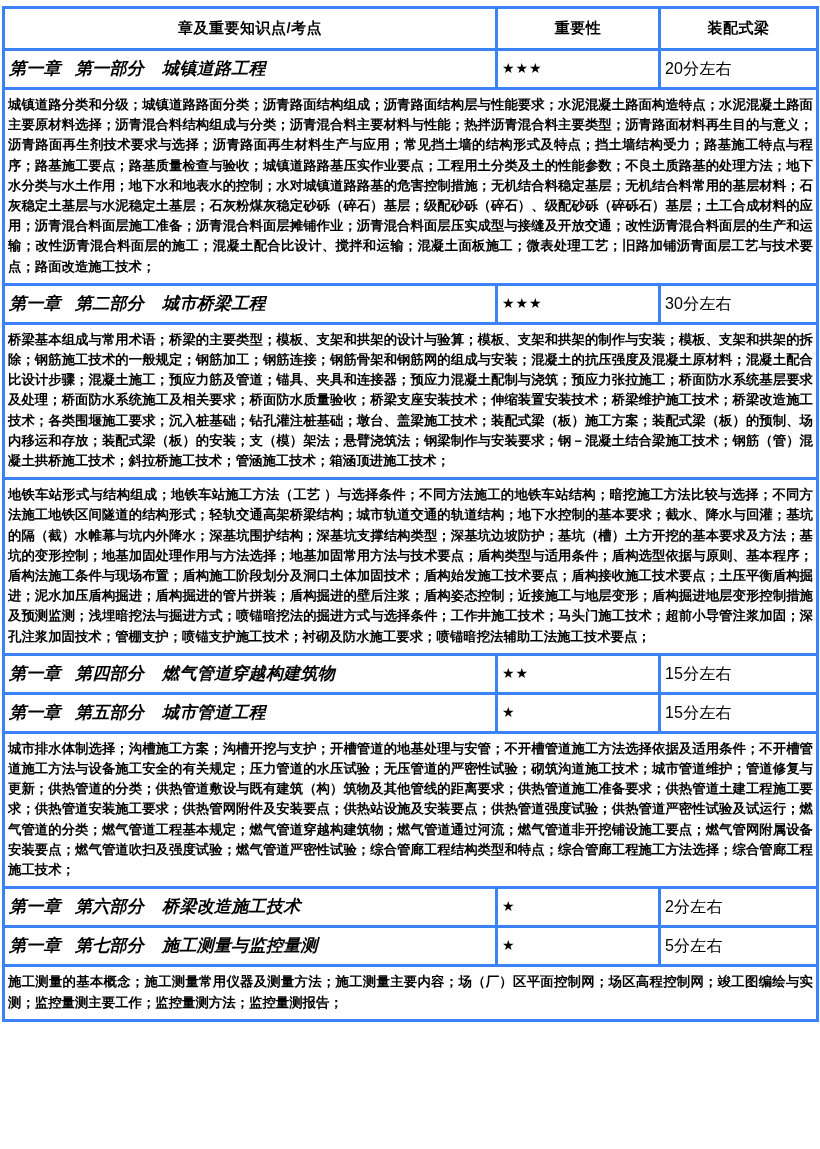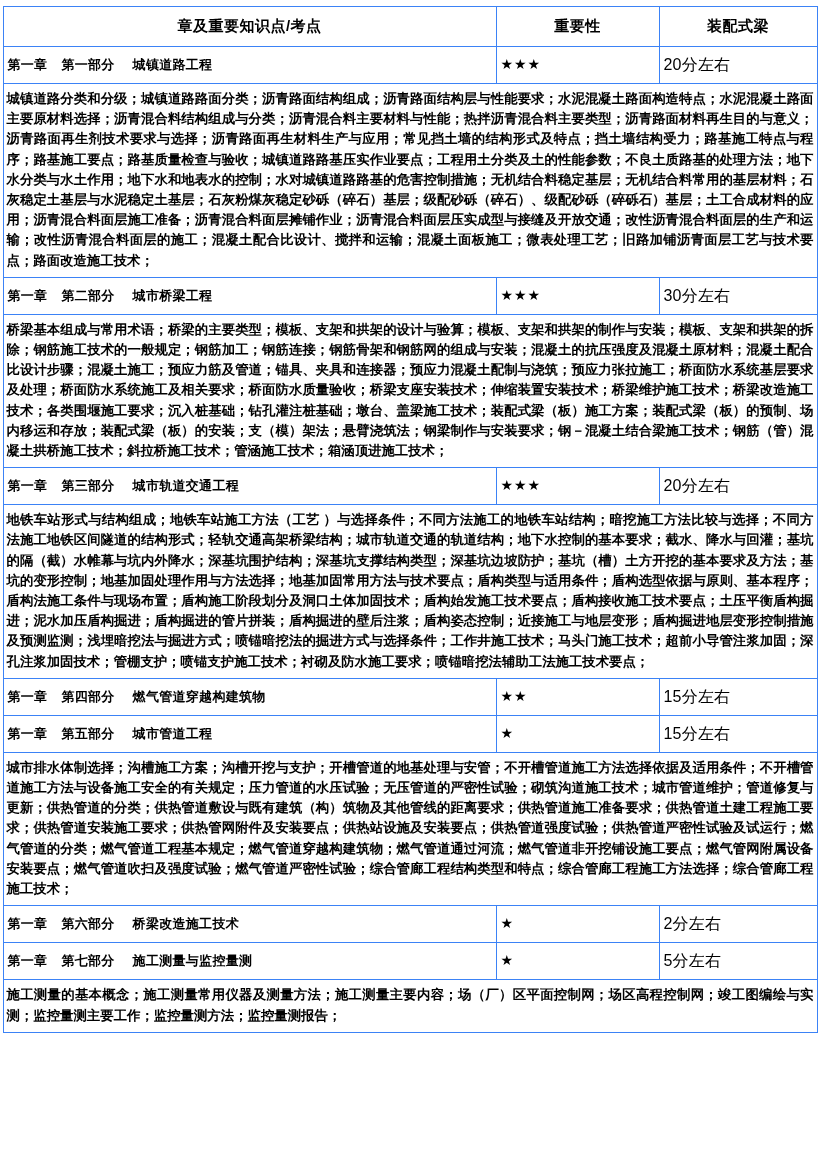--- a/index.html
+++ b/index.html
@@ -18,21 +18,21 @@
     box-sizing: border-box;
     padding: 6px 2px 2px 2px;
   }
   table.exam-table {
     width: 814px;
     margin: 0 auto;
     border-collapse: collapse;
     table-layout: fixed;
   }
   table.exam-table td, table.exam-table th {
-    border: 1px solid #3b82f6;
+    border: 3px solid #3b82f6;
     vertical-align: top;
     padding: 0;
   }
   
   col.c-topic  { width: 493px; }
   col.c-imp    { width: 163px; }
   col.c-score  { width: 158px; }
 
   
   tr.header-row th {
@@ -43,24 +43,25 @@
     padding: 9px 4px 10px 4px;
     letter-spacing: 0.5px;
   }
 
   
   tr.section-row td {
     padding: 8px 4px 9px 4px;
   }
   .sec-title {
     font-weight: bold;
-    font-size: 13px;
+    font-size: 17px;
     line-height: 19px;
     letter-spacing: 0.3px;
     white-space: nowrap;
+    font-style: italic;
   }
   .sec-title .sec-gap { display: inline-block; width: 14px; }
   .sec-title .sec-gap2 { display: inline-block; width: 18px; }
 
   .stars {
     font-size: 14px;
     line-height: 19px;
     letter-spacing: 1px;
     color: #000000;
   }
@@ -115,25 +116,20 @@
         <tr class="section-row">
           <td><span class="sec-title"><span>第一章</span><span class="sec-gap"></span><span>第二部分</span><span class="sec-gap2"></span><span>城市桥梁工程</span></span></td>
           <td><span class="stars">★★★</span></td>
           <td><span class="score">30分左右</span></td>
         </tr>
         <tr class="content-row">
           <td colspan="3">
             <div class="content-text">桥梁基本组成与常用术语；桥梁的主要类型；模板、支架和拱架的设计与验算；模板、支架和拱架的制作与安装；模板、支架和拱架的拆除；钢筋施工技术的一般规定；钢筋加工；钢筋连接；钢筋骨架和钢筋网的组成与安装；混凝土的抗压强度及混凝土原材料；混凝土配合比设计步骤；混凝土施工；预应力筋及管道；锚具、夹具和连接器；预应力混凝土配制与浇筑；预应力张拉施工；桥面防水系统基层要求及处理；桥面防水系统施工及相关要求；桥面防水质量验收；桥梁支座安装技术；伸缩装置安装技术；桥梁维护施工技术；桥梁改造施工技术；各类围堰施工要求；沉入桩基础；钻孔灌注桩基础；墩台、盖梁施工技术；装配式梁（板）施工方案；装配式梁（板）的预制、场内移运和存放；装配式梁（板）的安装；支（模）架法；悬臂浇筑法；钢梁制作与安装要求；钢－混凝土结合梁施工技术；钢筋（管）混凝土拱桥施工技术；斜拉桥施工技术；管涵施工技术；箱涵顶进施工技术；</div>
           </td>
         </tr>
-        <tr class="section-row">
-          <td><span class="sec-title"><span>第一章</span><span class="sec-gap"></span><span>第三部分</span><span class="sec-gap2"></span><span>城市轨道交通工程</span></span></td>
-          <td><span class="stars">★★★</span></td>
-          <td><span class="score">20分左右</span></td>
-        </tr>
         <tr class="content-row">
           <td colspan="3">
             <div class="content-text">地铁车站形式与结构组成；地铁车站施工方法（工艺 ）与选择条件；不同方法施工的地铁车站结构；暗挖施工方法比较与选择；不同方法施工地铁区间隧道的结构形式；轻轨交通高架桥梁结构；城市轨道交通的轨道结构；地下水控制的基本要求；截水、降水与回灌；基坑的隔（截）水帷幕与坑内外降水；深基坑围护结构；深基坑支撑结构类型；深基坑边坡防护；基坑（槽）土方开挖的基本要求及方法；基坑的变形控制；地基加固处理作用与方法选择；地基加固常用方法与技术要点；盾构类型与适用条件；盾构选型依据与原则、基本程序；盾构法施工条件与现场布置；盾构施工阶段划分及洞口土体加固技术；盾构始发施工技术要点；盾构接收施工技术要点；土压平衡盾构掘进；泥水加压盾构掘进；盾构掘进的管片拼装；盾构掘进的壁后注浆；盾构姿态控制；近接施工与地层变形；盾构掘进地层变形控制措施及预测监测；浅埋暗挖法与掘进方式；喷锚暗挖法的掘进方式与选择条件；工作井施工技术；马头门施工技术；超前小导管注浆加固；深孔注浆加固技术；管棚支护；喷锚支护施工技术；衬砌及防水施工要求；喷锚暗挖法辅助工法施工技术要点；</div>
           </td>
         </tr>
         <tr class="section-row">
           <td><span class="sec-title"><span>第一章</span><span class="sec-gap"></span><span>第四部分</span><span class="sec-gap2"></span><span>燃气管道穿越构建筑物</span></span></td>
           <td><span class="stars">★★</span></td>
           <td><span class="score">15分左右</span></td>
         </tr>

